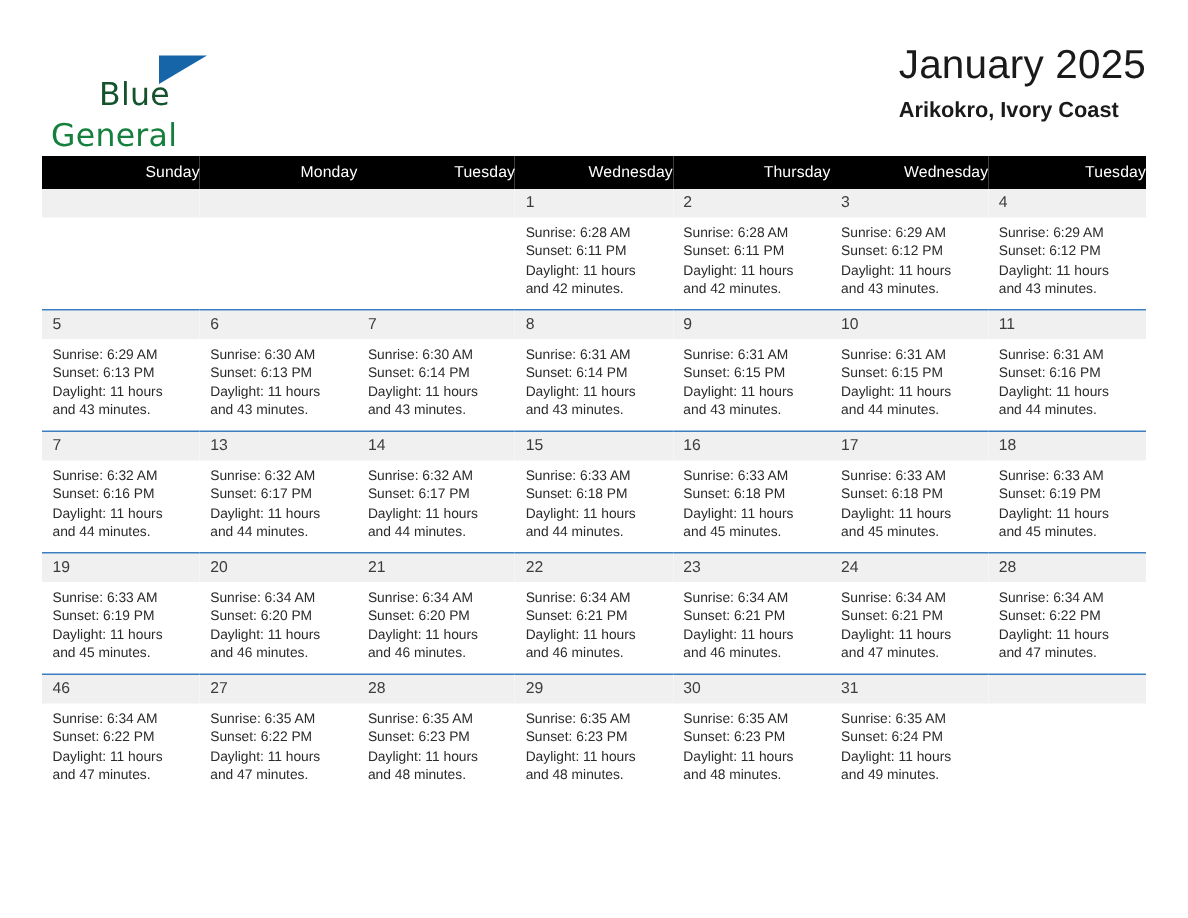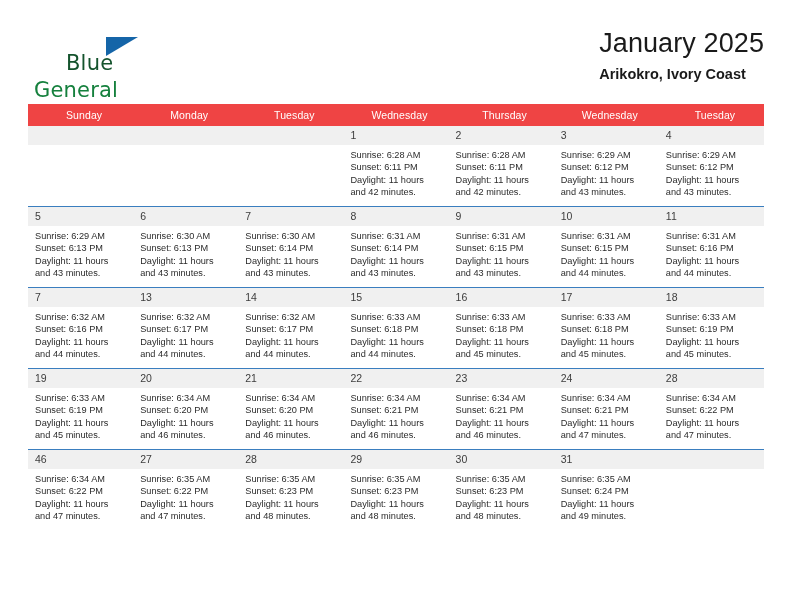--- a/index.html
+++ b/index.html
@@ -96,25 +96,25 @@
   
   .calendar {
     position: absolute;
     left: 28px;
     top: 104px;
     width: 736px;
     border-collapse: collapse;
     table-layout: fixed;
   }
   .calendar th {
-    background: #ef4444;
+    background: #000000;
     color: #ffffff;
     font-size: 10.5px;
     font-weight: 400;
-    text-align: center;
+    text-align: right;
     padding: 5px 0 5px 7px;
     height: 12px;
     border: none;
     letter-spacing: 0.1px;
   }
   .calendar td {
     vertical-align: top;
     padding: 0;
     border: none;
     border-top: 1px solid #3a7ebf;

